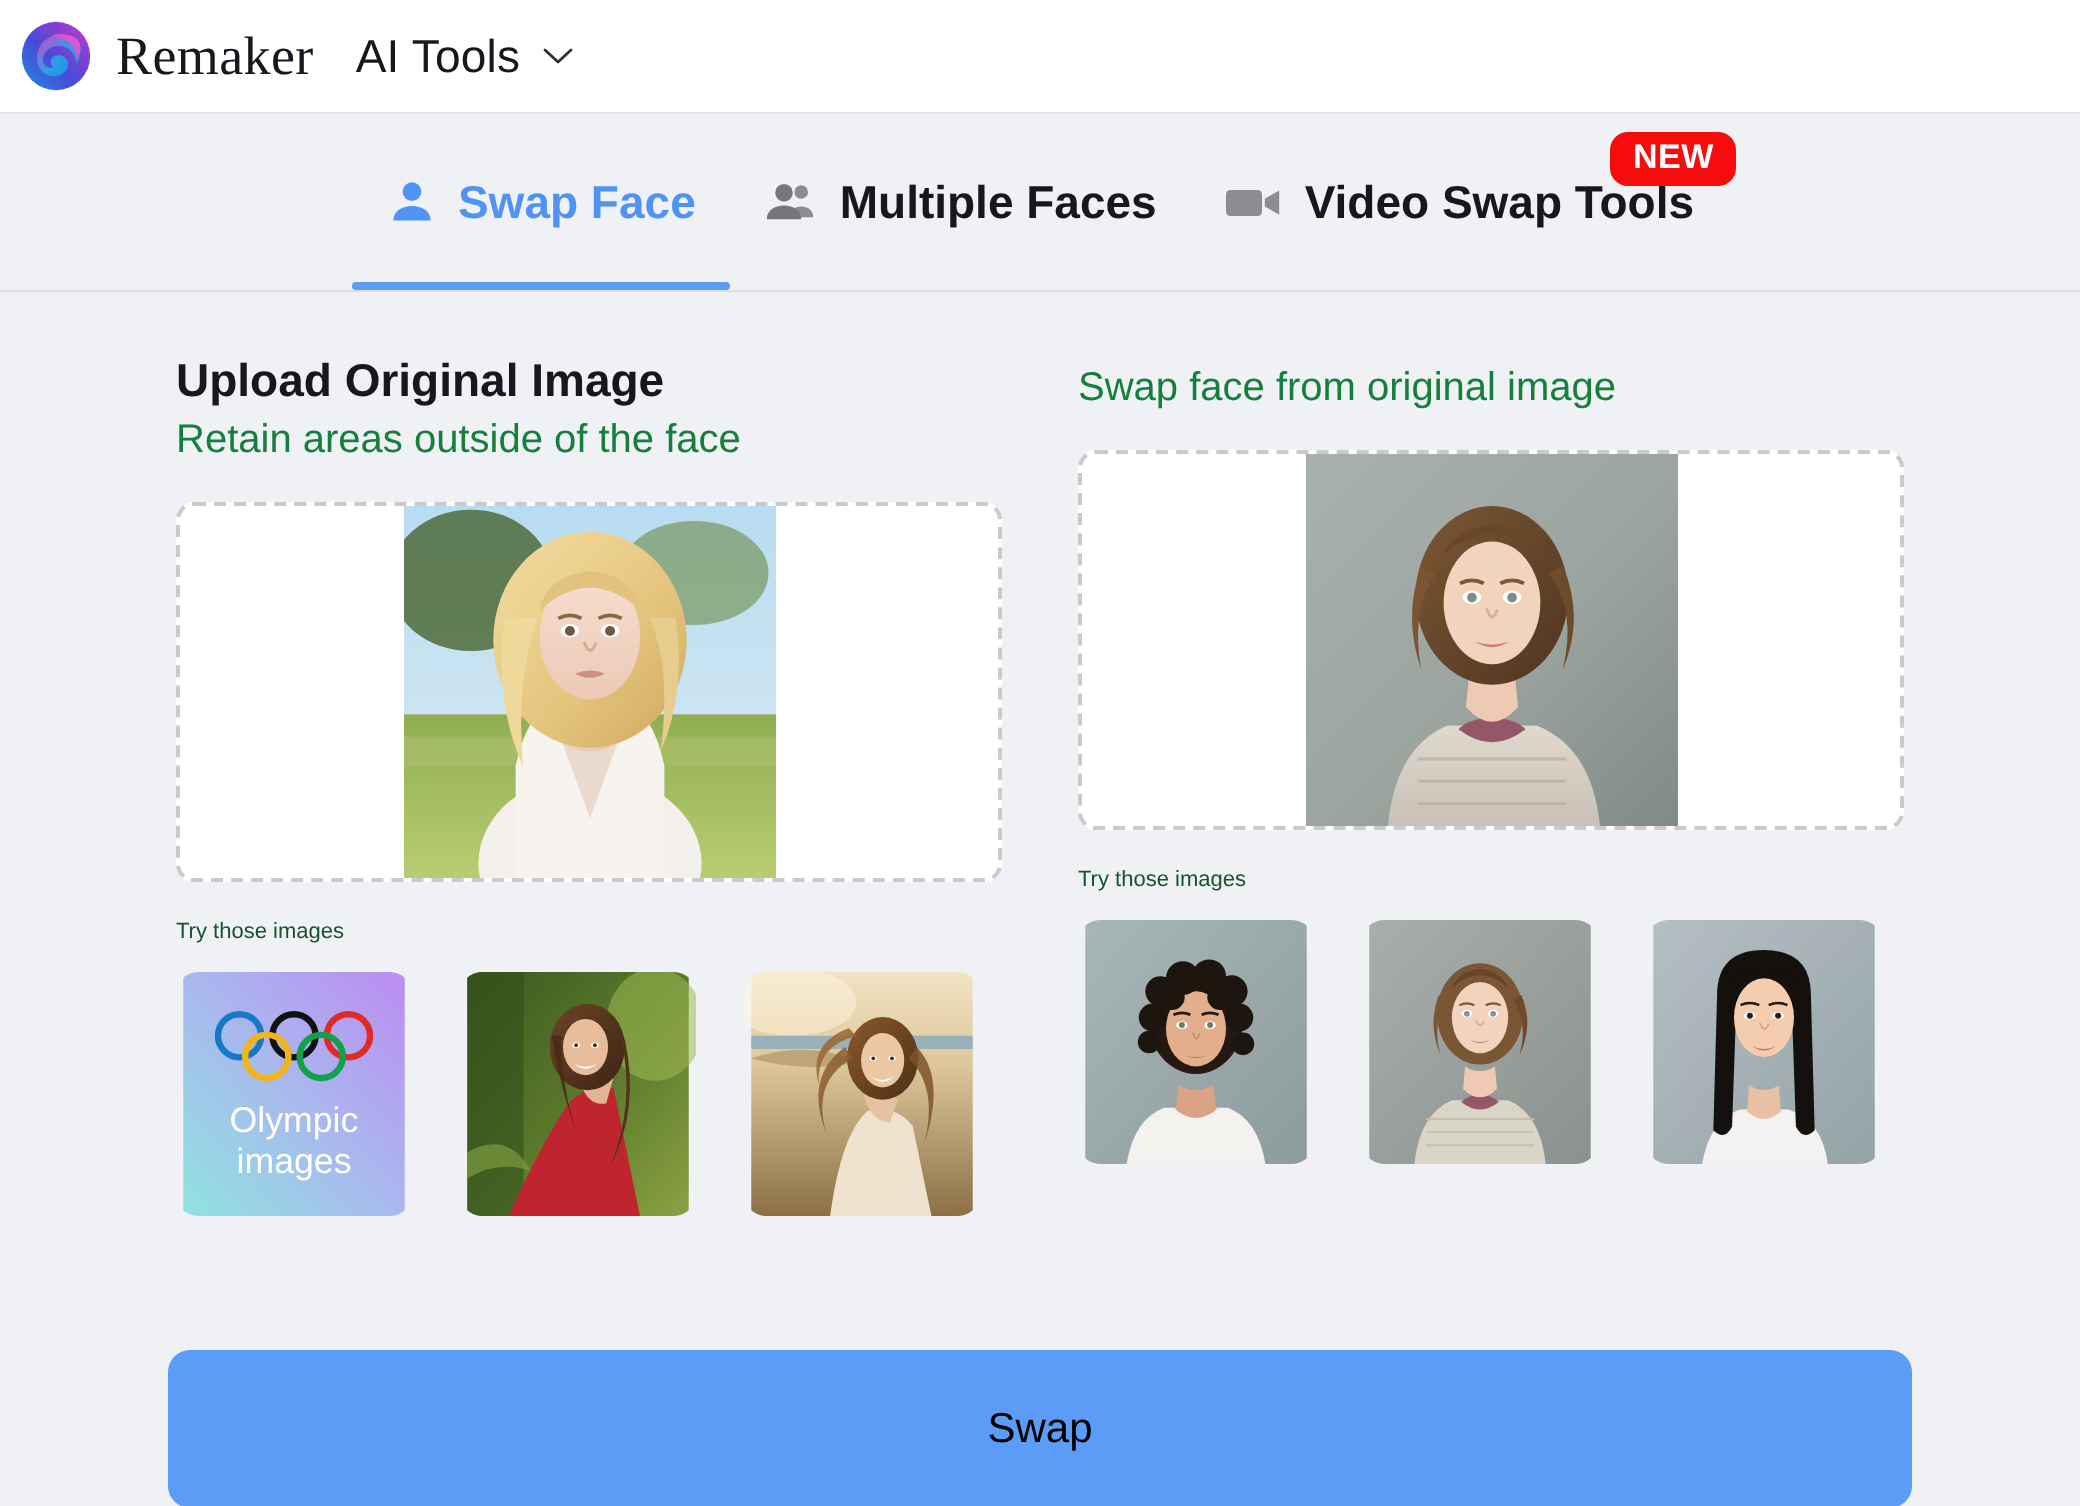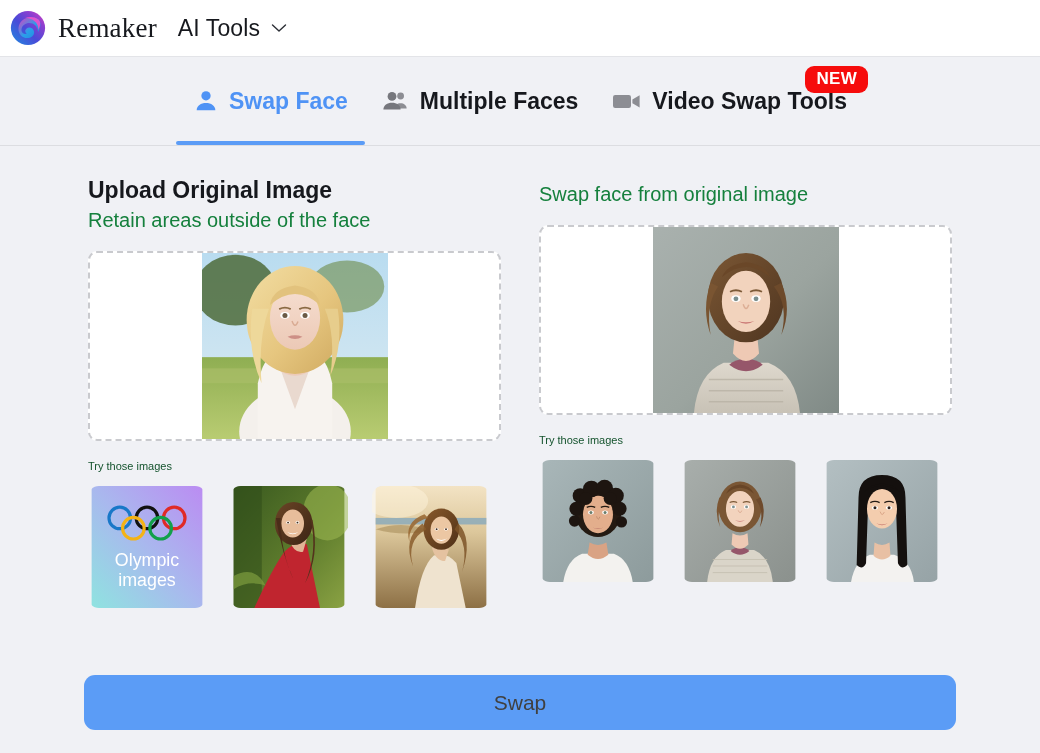--- a/index.html
+++ b/index.html
@@ -107,23 +107,23 @@
     width:118px; height:122px;
     border-radius:11px; overflow:hidden;
     cursor:pointer; position:relative;
     flex:0 0 auto;
   }
   .thumb svg, .thumb .tile { display:block; width:100%; height:100%; }
 
   
   .swap-btn {
     position:absolute; left:84px; top:675px;
-    width:872px; height:55px;
+    width:872px; height:79px;
     background:#5b9cf6; border:none; border-radius:11px;
-    color:#404040; font-size:21px;
+    color:#000000; font-size:21px;
     font-family:"Liberation Sans", sans-serif;
     cursor:pointer;
     display:flex; align-items:center; justify-content:center;
   }
 </style>
 </head>
 <body>
 
 <div class="header">
   <div class="logo-wrap">

